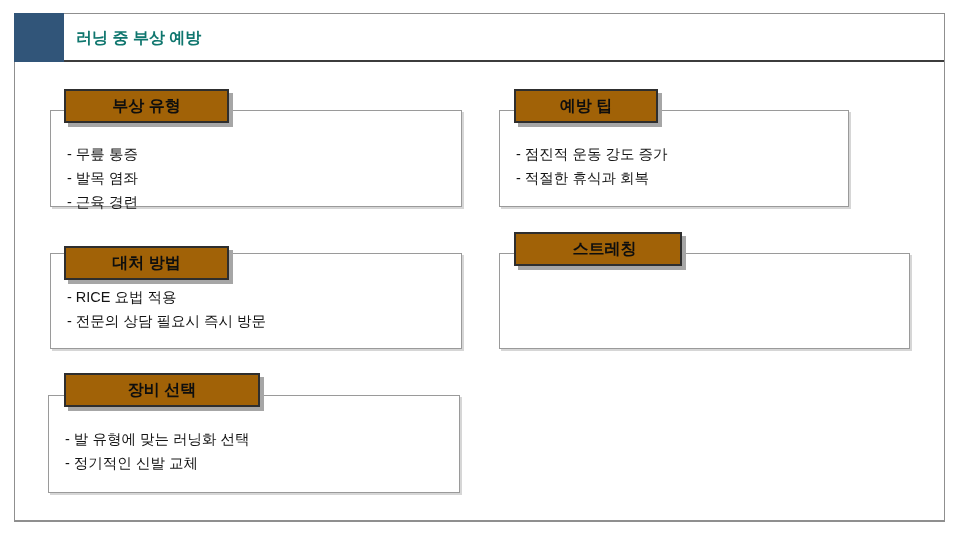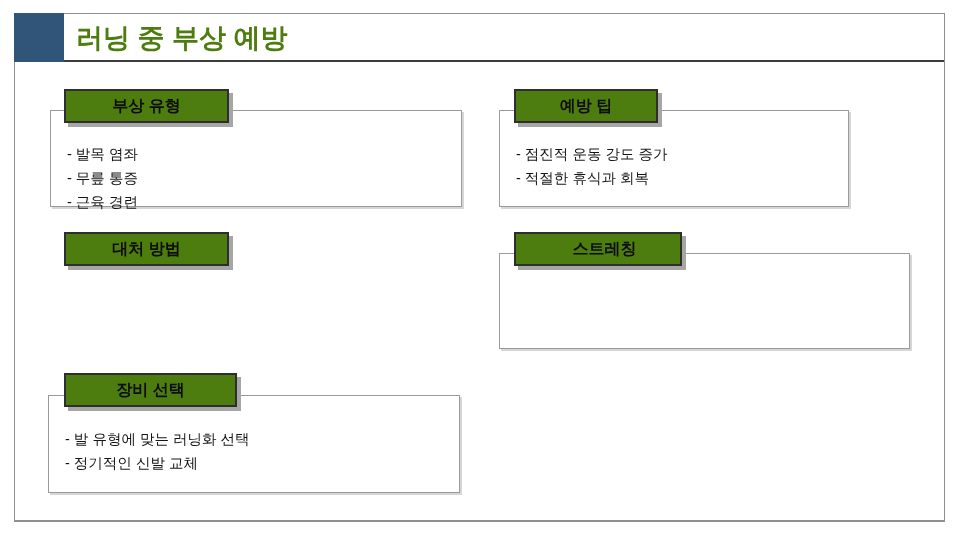--- a/index.html
+++ b/index.html
@@ -35,30 +35,30 @@
   .accent {
     position: absolute;
     left: -1px; top: -1px;
     width: 50px; height: 49px;
     background: #315579;
   }
   .title {
     position: absolute;
     left: 61px; top: 0;
     height: 48px; line-height: 48px;
-    font-size: 27px;
+    font-size: 16px;
     font-weight: bold;
-    color: #4d7c0f;
+    color: #0f766e;
     white-space: nowrap;
   }
   
   .card-header {
     position: absolute;
     height: 34px;
-    background: #4d7c0f;
+    background: #a16207;
     border: 2px solid #2e2e2e;
     box-shadow: 4px 4px 0 #a6a6a6;
     text-align: center;
     line-height: 30px;
     font-size: 16px;
     font-weight: bold;
     color: #0e0e0e;
     z-index: 2;
     white-space: nowrap;
   }
@@ -73,51 +73,55 @@
     line-height: 24px;
     z-index: 1;
   }
   .item { white-space: nowrap; }
 
   
   .s0h { left: 64px;  top: 89px;  width: 165px; }
   .s0b { left: 50px;  top: 110px; width: 412px; height: 97px; }
   .s1h { left: 514px; top: 89px;  width: 144px; }
   .s1b { left: 499px; top: 110px; width: 350px; height: 97px; }
-  .s2h { left: 64px;  top: 232px; width: 165px; }
+  .s2h { left: 64px;  top: 246px; width: 165px; }
   .s2b { left: 50px;  top: 253px; width: 412px; height: 96px; }
   .s3h { left: 514px; top: 232px; width: 168px; padding-left: 13px; }
   .s3b { left: 499px; top: 253px; width: 411px; height: 96px; }
-  .s4h { left: 64px;  top: 373px; width: 173px; }
+  .s4h { left: 64px;  top: 373px; width: 196px; }
   .s4b { left: 48px;  top: 395px; width: 412px; height: 98px; }
 </style>
 </head>
 <body>
 
 <div class="slide">
   <div class="frame">
     <div class="titlebar">
       <div class="accent" style="background: rgb(49, 85, 121);"></div>
       <div class="title">러닝 중 부상 예방</div>
     </div>
   </div>
 
   <div class="card-body s0b">
+    <div class="item">- 무릎 통증</div>
     <div class="item">- 발목 염좌</div>
-    <div class="item">- 무릎 통증</div>
     <div class="item">- 근육 경련</div>
   </div>
   <div class="card-header s0h">부상 유형</div>
 
   <div class="card-body s1b">
     <div class="item">- 점진적 운동 강도 증가</div>
     <div class="item">- 적절한 휴식과 회복</div>
   </div>
   <div class="card-header s1h">예방 팁</div>
 
+  <div class="card-body s2b">
+    <div class="item">- RICE 요법 적용</div>
+    <div class="item">- 전문의 상담 필요시 즉시 방문</div>
+  </div>
   <div class="card-header s2h">대처 방법</div>
 
   <div class="card-body s3b">
   </div>
   <div class="card-header s3h">스트레칭</div>
 
   <div class="card-body s4b">
     <div class="item">- 발 유형에 맞는 러닝화 선택</div>
     <div class="item">- 정기적인 신발 교체</div>
   </div>

